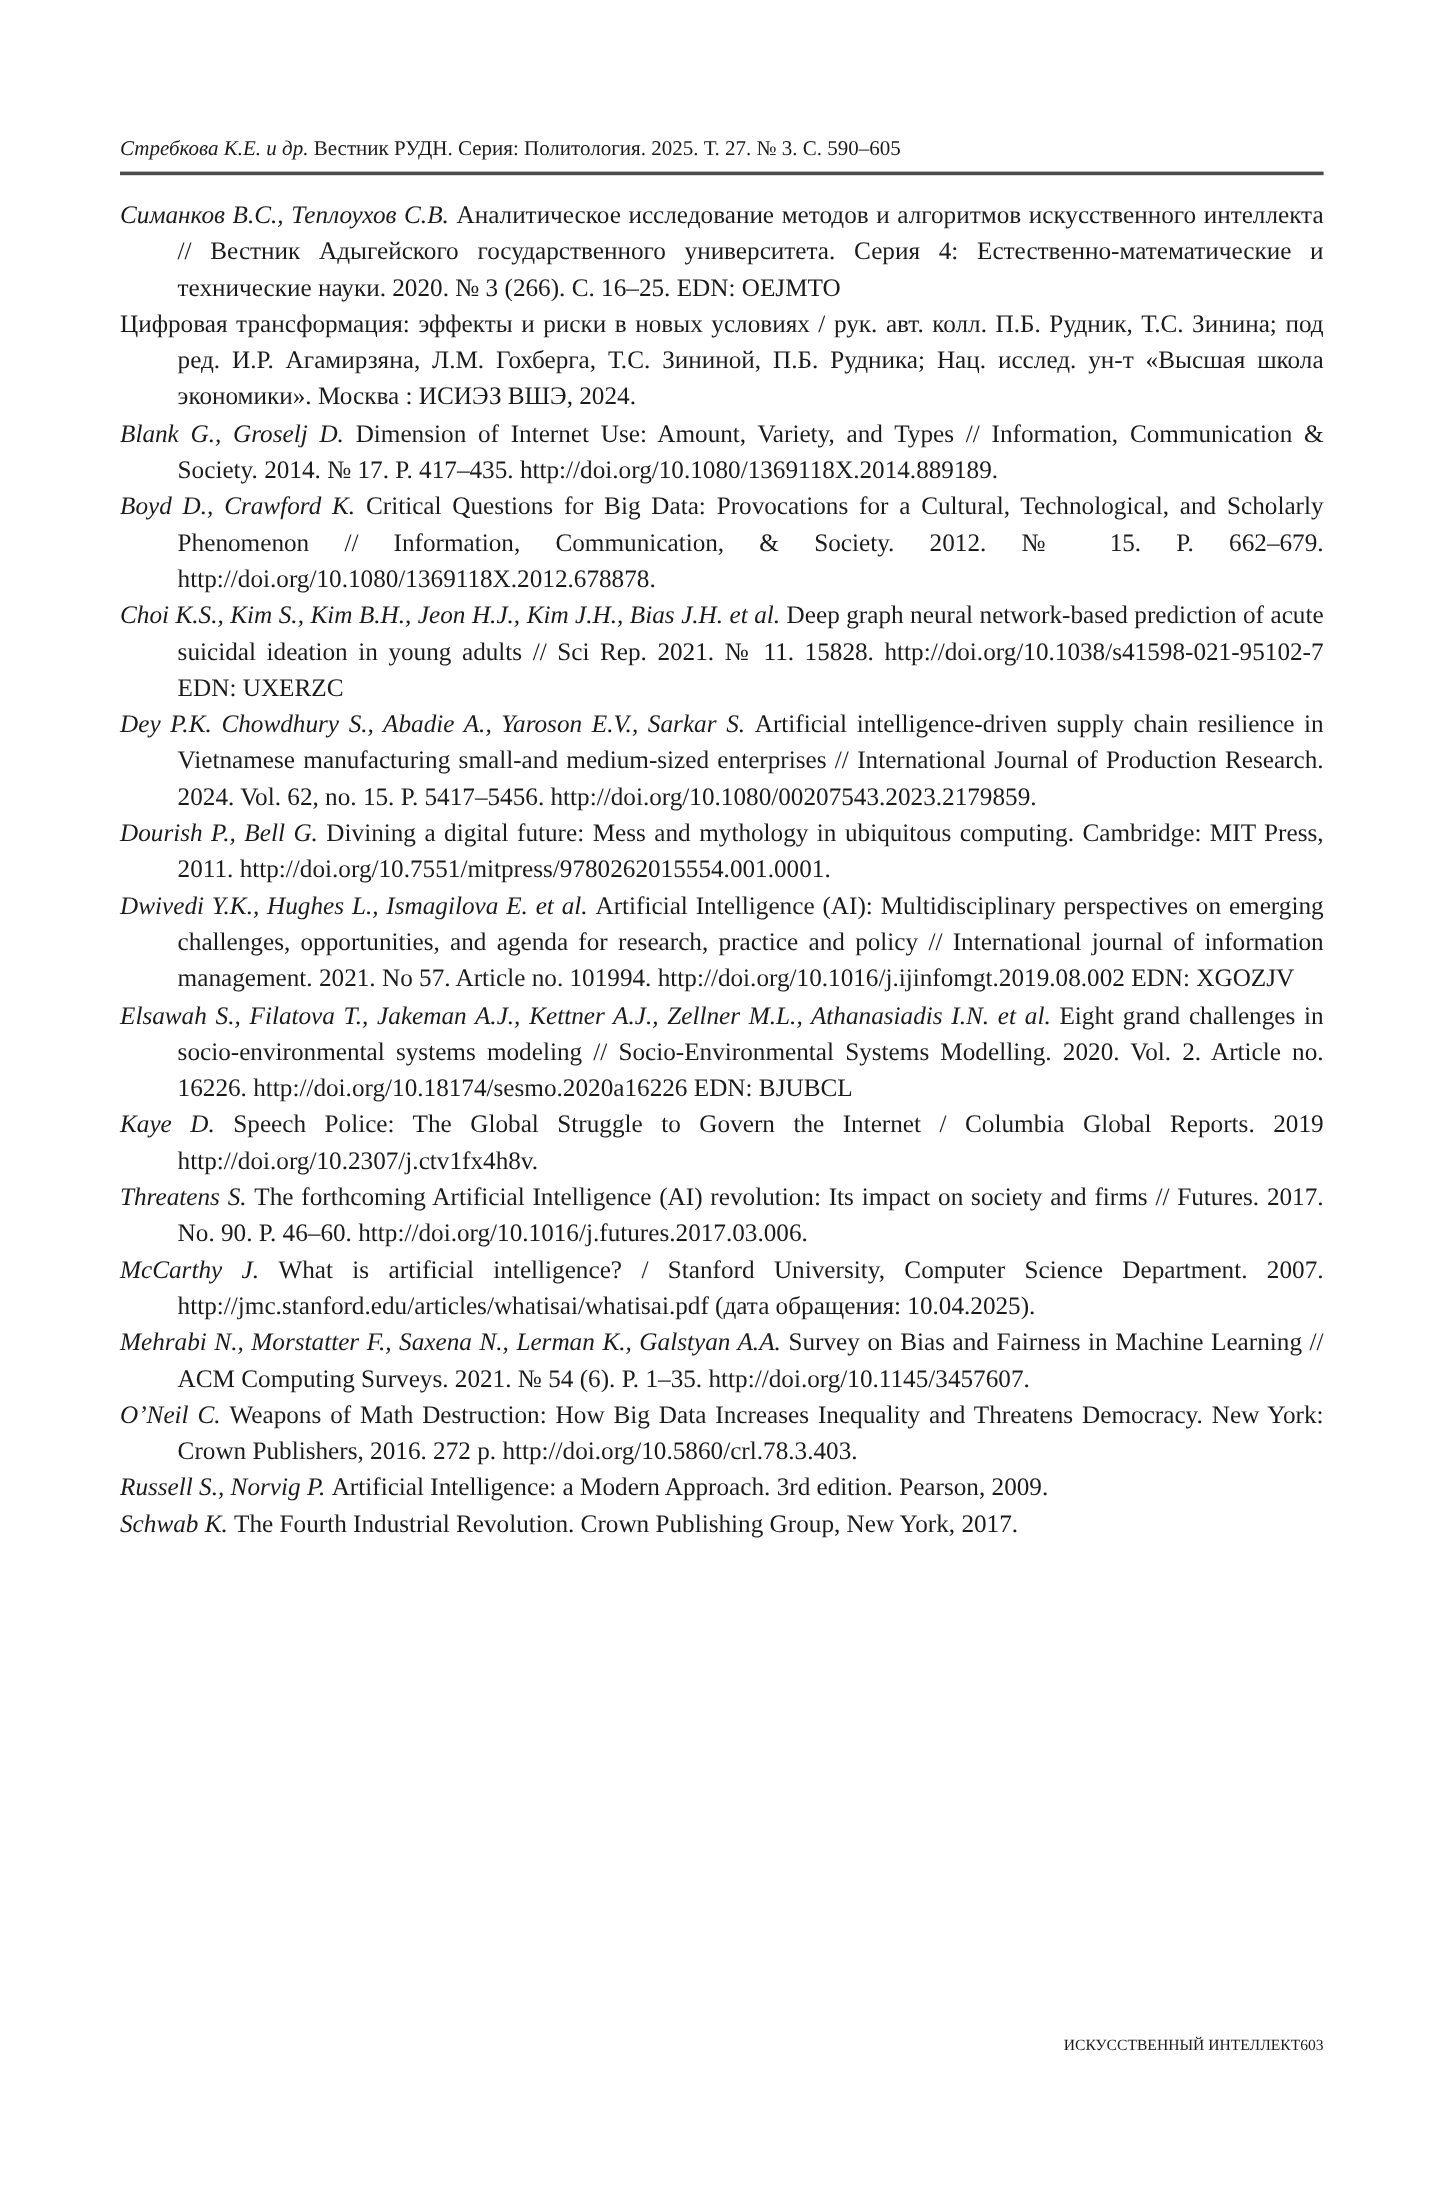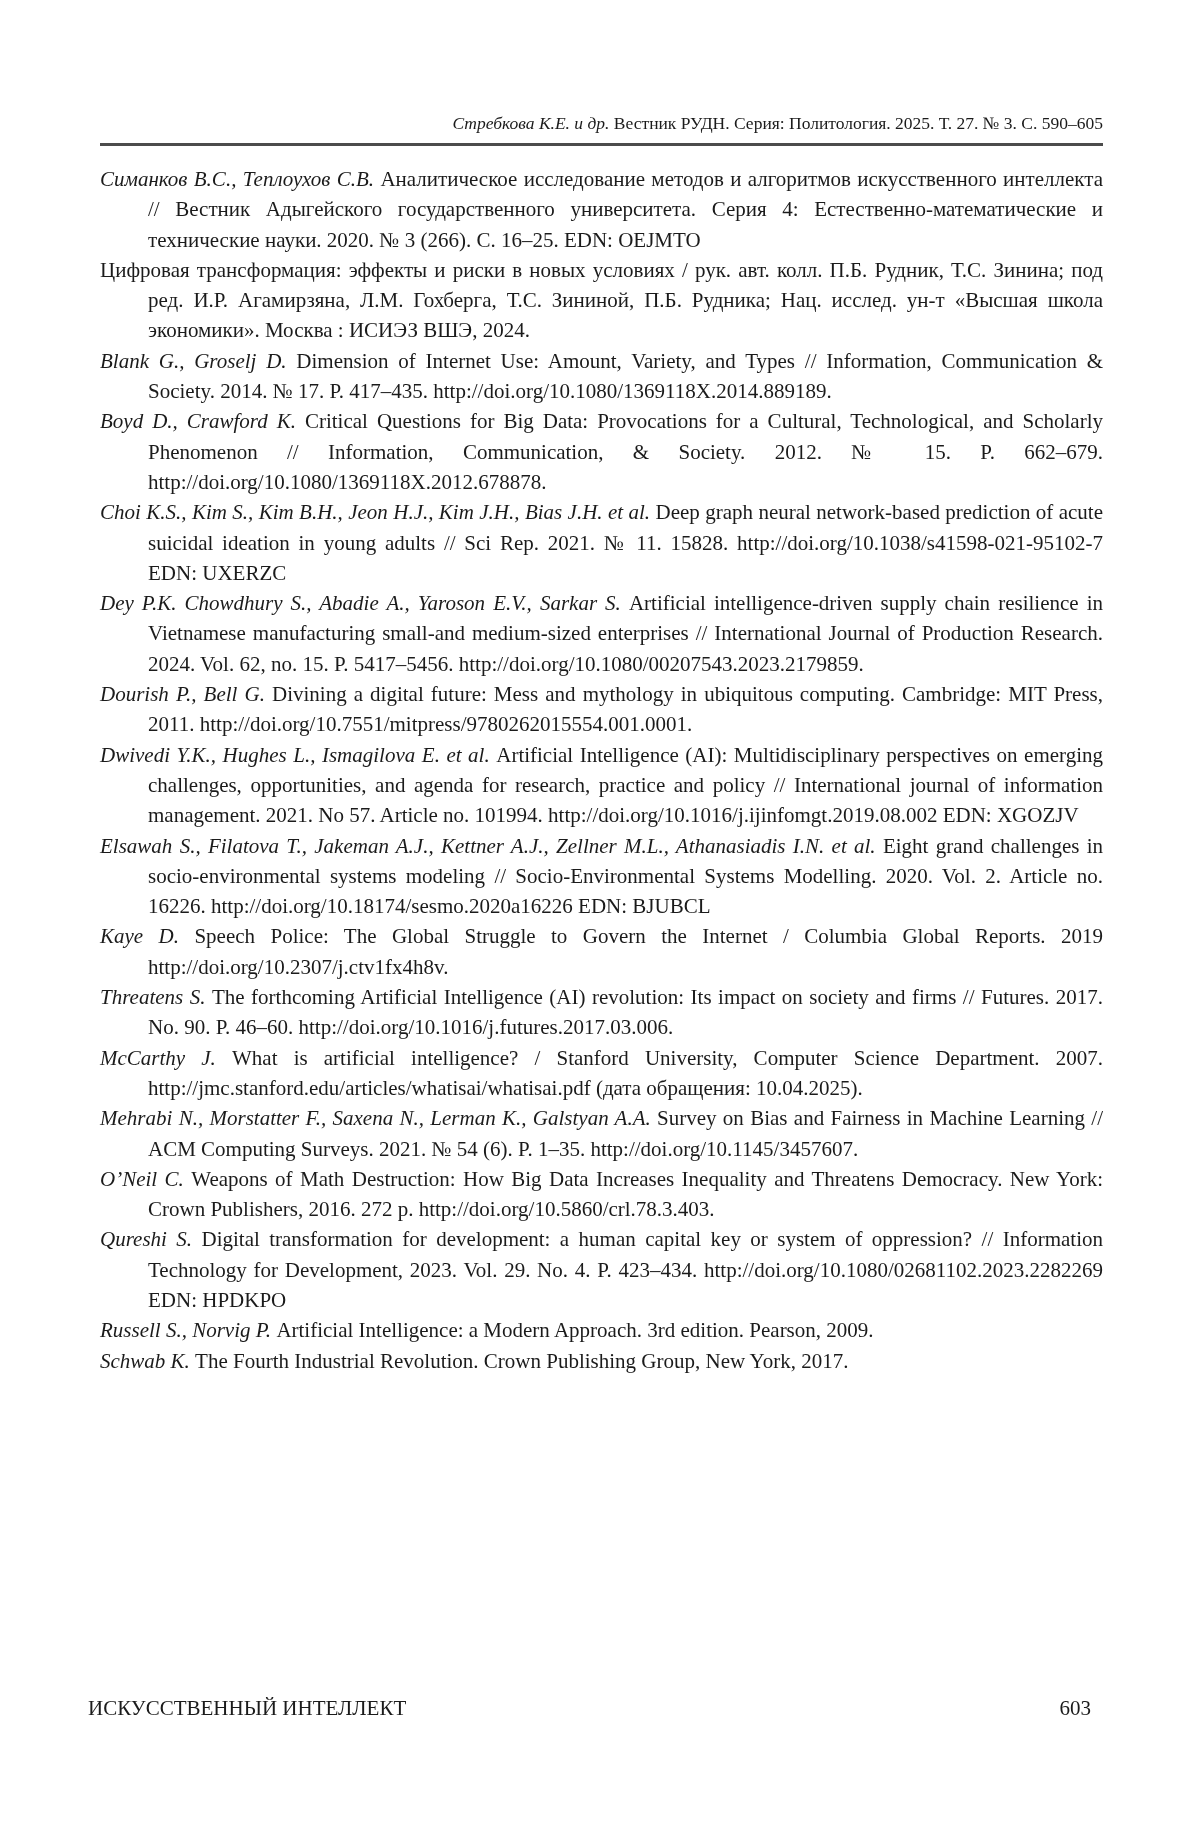--- a/index.html
+++ b/index.html
@@ -11,21 +11,21 @@
     position: relative;
     overflow: hidden;
   }
   .page {
     position: absolute;
     left: 100px; top: 0;
     width: 1003px;
   }
   .running-head {
     padding-top: 112px;
-    text-align: right;
+    text-align: left;
     font-size: 17.5px;
     line-height: 22px;
     white-space: nowrap;
   }
   .running-head .it { font-style: italic; }
   .head-rule {
     border: none;
     border-top: 3px solid #4c4c4c;
     margin: 9px 0 0 0;
     height: 0;
@@ -38,26 +38,26 @@
   }
   .ref {
     margin: 0;
     padding-left: 48px;
     text-indent: -48px;
     overflow-wrap: break-word;
   }
   .authors { font-style: italic; }
   .page-footer {
     position: absolute;
-    left: 88px; top: 1696px;
+    left: 100px; top: 1696px;
     width: 1003px;
     display: flex;
-    justify-content: space-between;
+    justify-content: flex-end;
     align-items: baseline;
-    font-size: 21px;
+    font-size: 13px;
   }
 </style>
 </head>
 <body>
 
 <div class="page">
   <div class="running-head">
     <span class="it">Стребкова К.Е. и др.</span>
     <span> </span><span>Вестник РУДН. Серия: Политология. 2025. Т. 27. № 3. С. 590–605</span>
   </div>
@@ -85,21 +85,20 @@
   <p class="ref"><i class="authors">Kaye D. </i><span class="ref-text">Speech Police: The Global Struggle to Govern the Internet / Columbia Global Reports. 2019 http://doi.org/10.2307/j.ctv1fx4h8v.</span></p>
 
   <p class="ref"><i class="authors">Threatens S. </i><span class="ref-text">The forthcoming Artificial Intelligence (AI) revolution: Its impact on society and firms // Futures. 2017. No. 90. P. 46–60. http://doi.org/10.1016/j.futures.2017.03.006.</span></p>
 
   <p class="ref"><i class="authors">McCarthy J. </i><span class="ref-text">What is artificial intelligence? / Stanford University, Computer Science Department. 2007. http://jmc.stanford.edu/articles/whatisai/whatisai.pdf (дата обращения: 10.04.2025).</span></p>
 
   <p class="ref"><i class="authors">Mehrabi N., Morstatter F., Saxena N., Lerman K., Galstyan A.A. </i><span class="ref-text">Survey on Bias and Fairness in Machine Learning // ACM Computing Surveys. 2021. № 54 (6). P. 1–35. http://doi.org/10.1145/3457607.</span></p>
 
   <p class="ref"><i class="authors">O’Neil C. </i><span class="ref-text">Weapons of Math Destruction: How Big Data Increases Inequality and Threatens Democracy. New York: Crown Publishers, 2016. 272 p. http://doi.org/10.5860/crl.78.3.403.</span></p>
 
-  <p class="ref"><i class="authors">Qureshi S. </i><span class="ref-text">Digital transformation for development: a human capital key or system of oppression? // Information Technology for Development, 2023. Vol. 29. No. 4. P. 423–434. http://doi.org/10.1080/02681102.2023.2282269 EDN: HPDKPO</span></p>
 
   <p class="ref"><i class="authors">Russell S., Norvig P. </i><span class="ref-text">Artificial Intelligence: a Modern Approach. 3rd edition. Pearson, 2009.</span></p>
 
   <p class="ref"><i class="authors">Schwab K. </i><span class="ref-text">The Fourth Industrial Revolution. Crown Publishing Group, New York, 2017.</span></p>
 </div>
 </div>
 
 <div class="page-footer">
   <span>ИСКУССТВЕННЫЙ ИНТЕЛЛЕКТ</span>
   <span>603</span>

